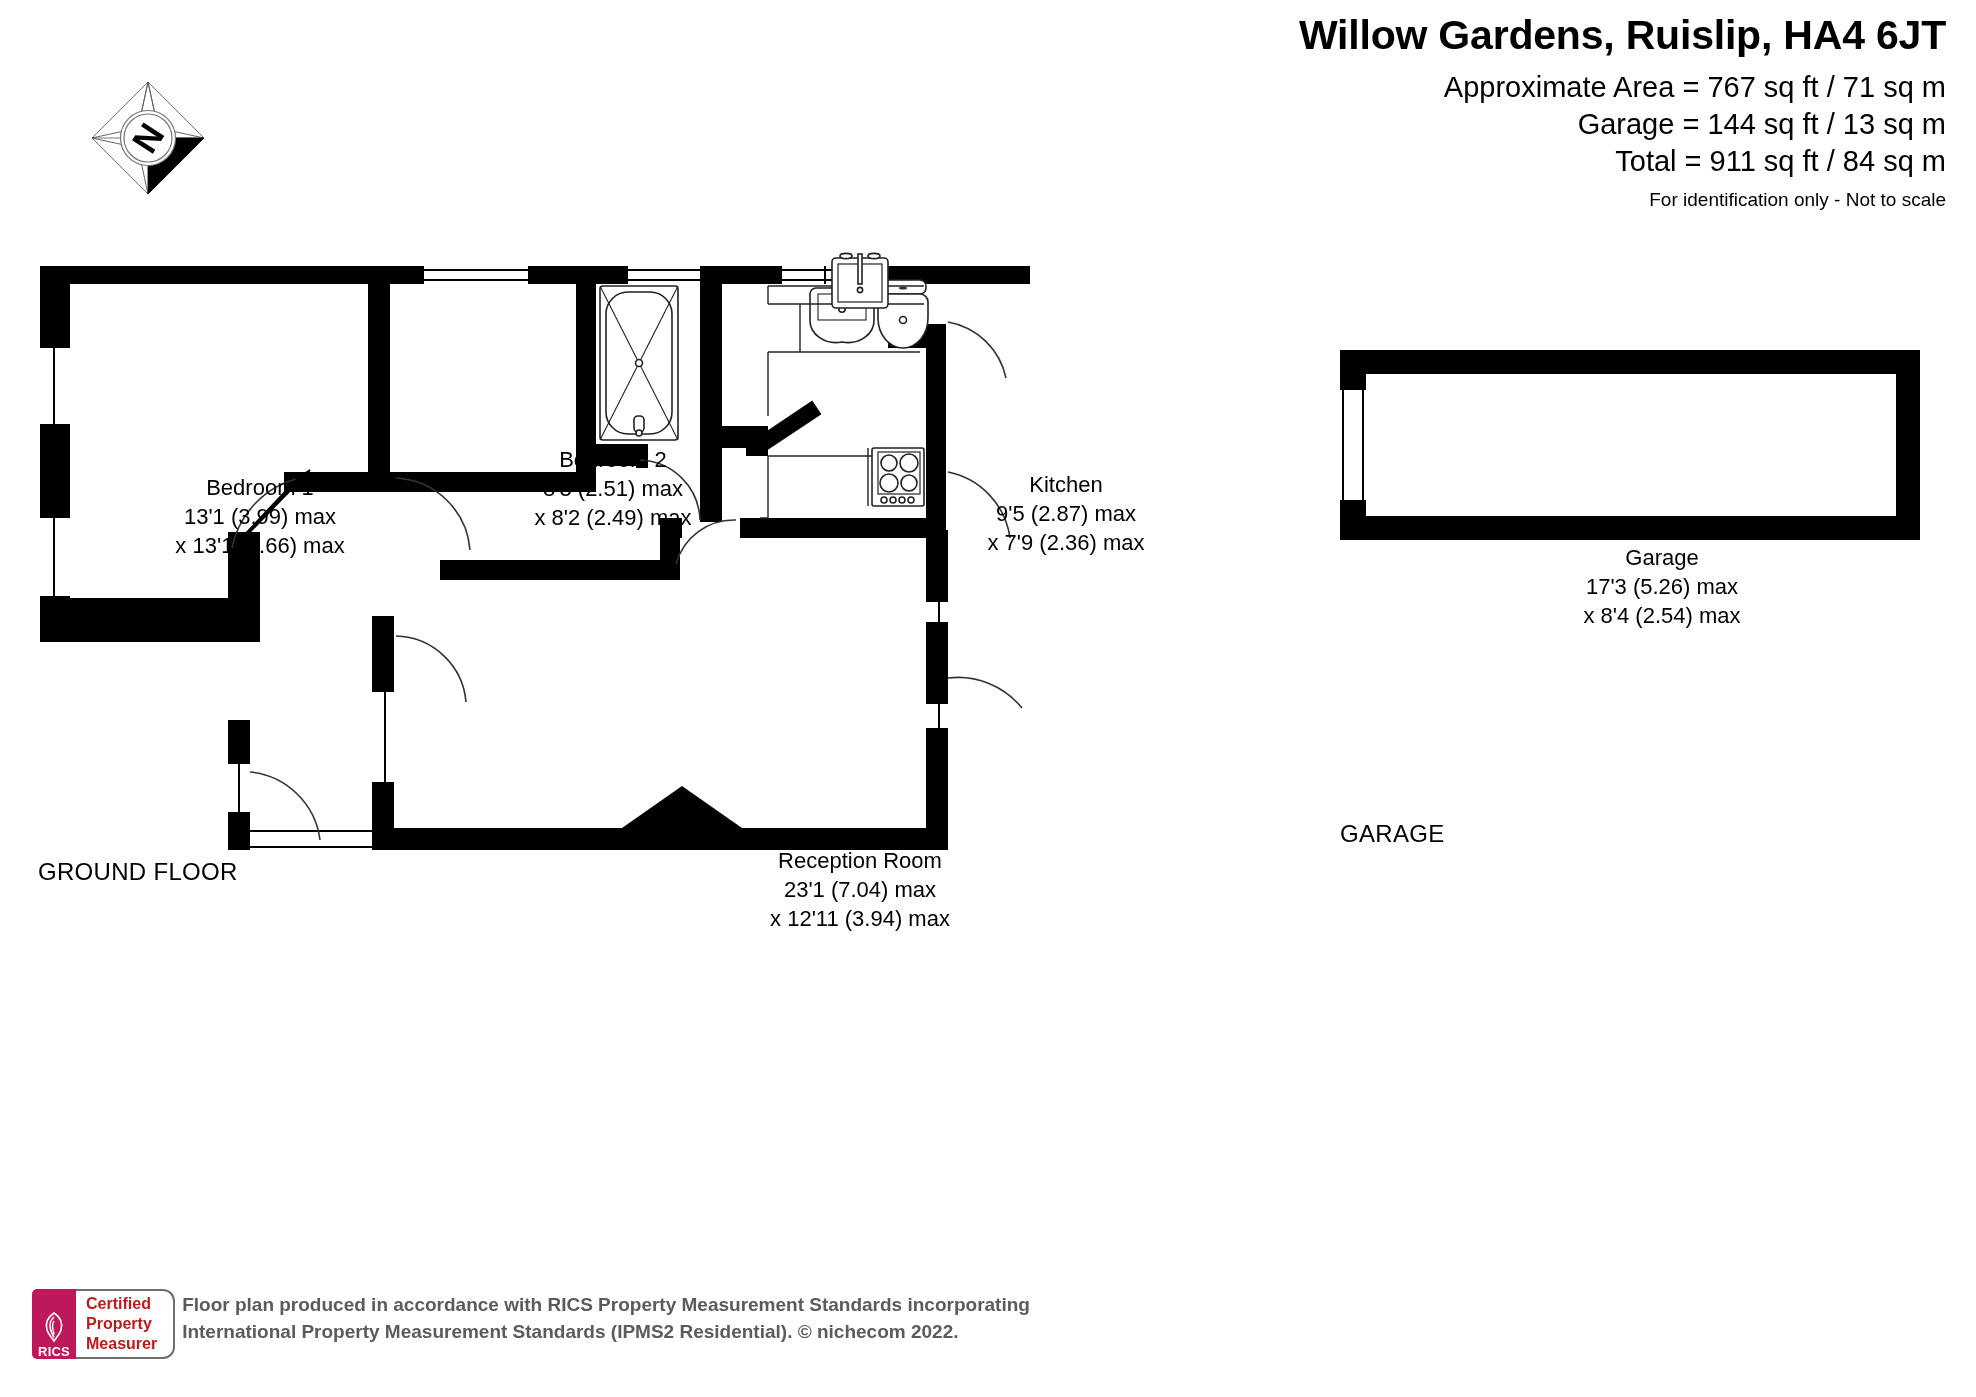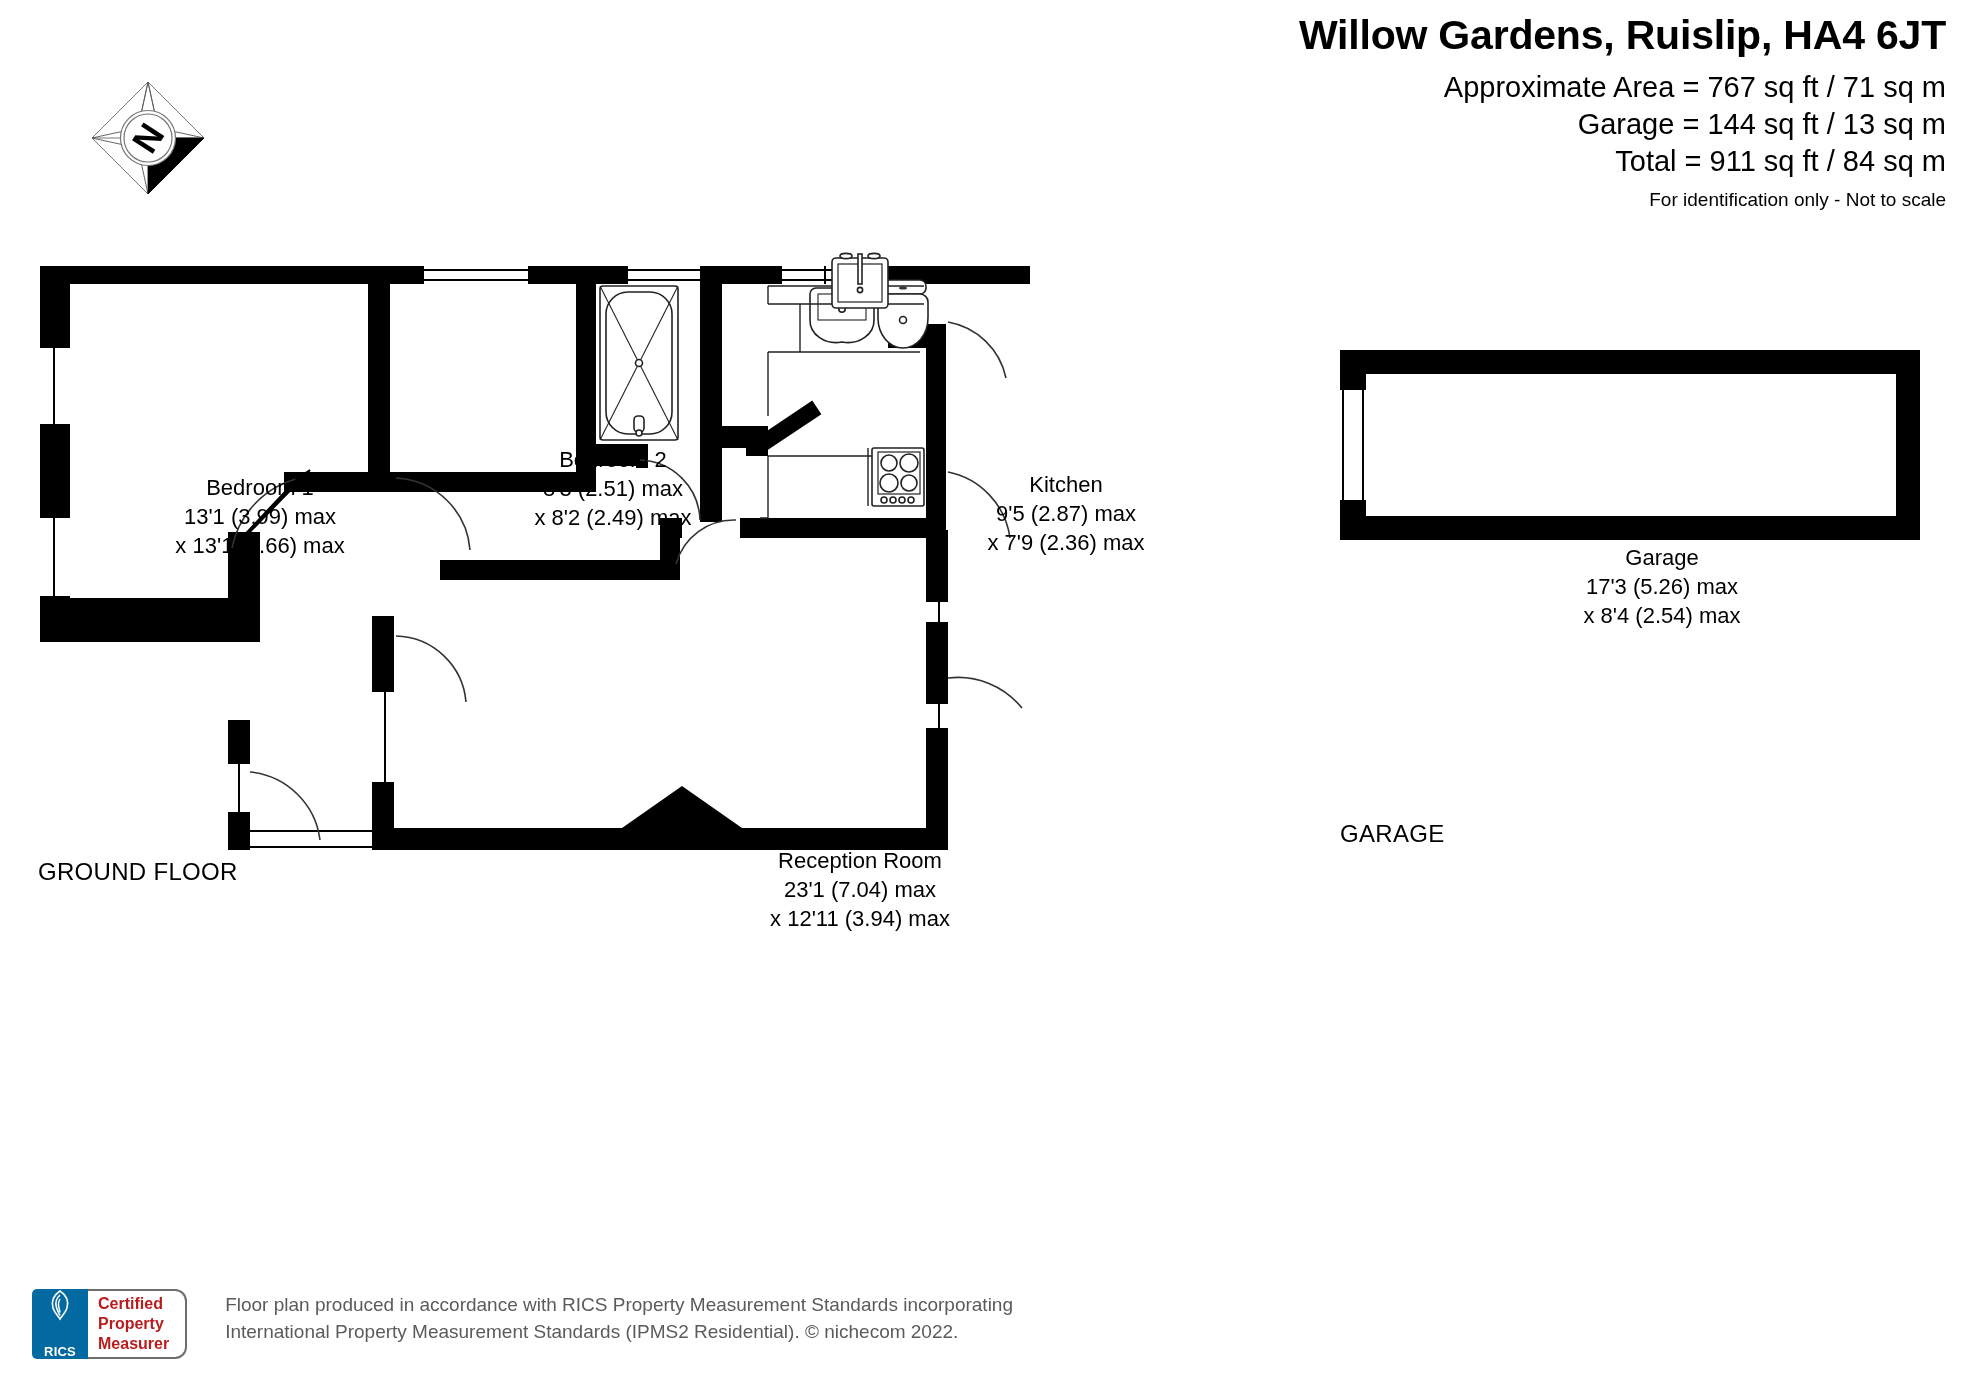--- a/index.html
+++ b/index.html
@@ -95,26 +95,26 @@
     top: 1289px;
     display: flex;
     align-items: flex-start;
   }
   #rics-badge {
     display: flex;
     height: 70px;
     flex: 0 0 auto;
   }
   #rics-mark {
-    width: 56px;
-    background: #0369a1;
+    width: 44px;
+    background: #be185d;
     display: flex;
     flex-direction: column;
     align-items: center;
-    justify-content: space-between;
+    justify-content: flex-end;
     border-top-left-radius: 5px;
     border-bottom-left-radius: 5px;
   }
   #rics-wordmark {
     color: #ffffff;
     font-size: 13px;
     font-weight: bold;
     letter-spacing: 0.2px;
     margin-top: 1px;
   }
@@ -128,22 +128,23 @@
     flex-direction: column;
     justify-content: center;
   }
   #cpm-box span {
     color: #b91c1c;
     font-size: 16px;
     font-weight: bold;
     line-height: 1.26;
   }
   #footer-text {
-    margin-left: 38px;
+    margin-left: 7px;
     padding-top: 2px;
+    font-weight: bold;
   }
   #footer-text div {
     color: #5b5b5b;
     font-size: 19px;
     line-height: 1.43;
     white-space: nowrap;
   }
 </style>
 </head>
 <body>

